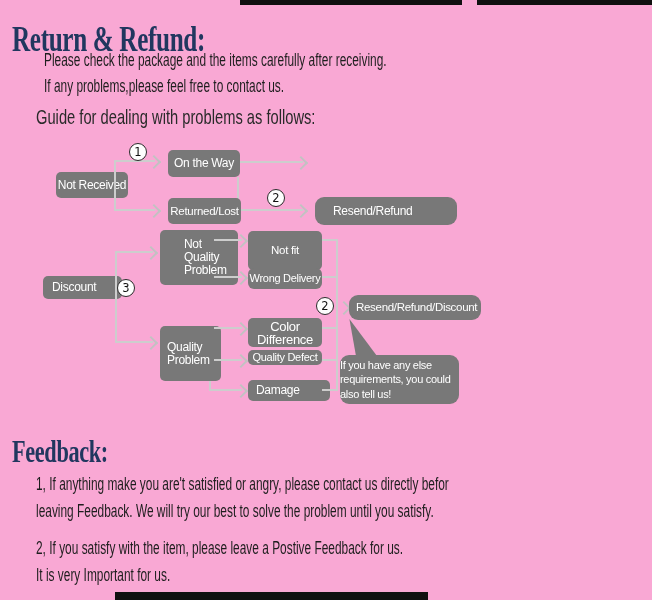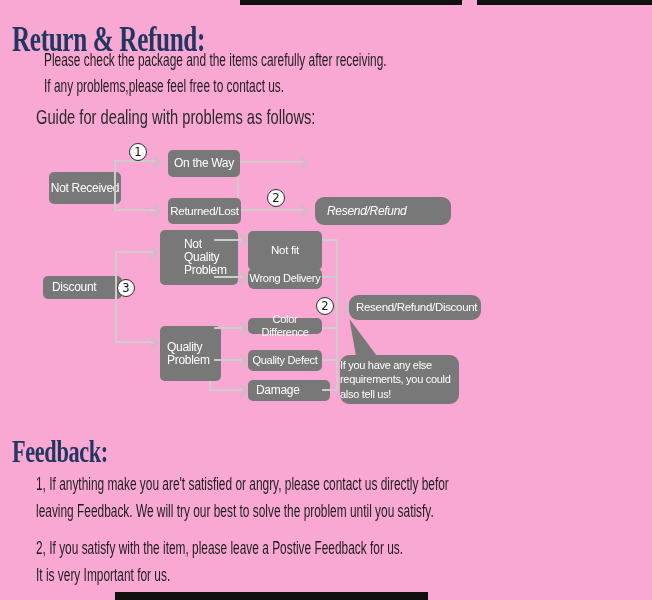--- a/index.html
+++ b/index.html
@@ -50,42 +50,42 @@
 
   <div class="bar" style="left:240px; top:0; width:222px; height:5px;"></div>
   <div class="bar" style="left:477px; top:0; width:175px; height:5px;"></div>
   <div class="bar" style="left:115px; top:592px; width:313px; height:8px;"></div>
 
   <div class="serif-title" style="left:12px; top:20px; font-size:35px;">Return &amp; Refund:</div>
   <div class="body-line" style="left:44px; top:50px;">Please check the package and the items carefully after receiving.</div>
   <div class="body-line" style="left:44px; top:76px;">If any problems,please feel free to contact us.</div>
   <div class="guide-line" style="left:36px; top:105px;">Guide for dealing with problems as follows:</div>
 
-  <div class="fbox" style="left:49px; top:172px; width:72px; height:32px; font-size:12px;text-align:center;">Not Received</div>
+  <div class="fbox" style="left:56px; top:172px; width:72px; height:26px; font-size:12px;text-align:center;">Not Received</div>
 
   <div class="vline" style="left:114px; top:160px; height:51px;"></div>
   <div class="hline" style="left:114px; top:160px; width:41px;"></div>
   <div class="hline" style="left:114px; top:209px; width:41px;"></div>
   <div class="chev" style="left:149px; top:157px;"></div>
   <div class="chev" style="left:149px; top:206px;"></div>
 
   <div class="cnum" style="left:129px; top:143px;">1</div>
 
   <div class="fbox" style="left:168px; top:150px; width:72px; height:27px;">On the Way</div>
 
   <div class="hline" style="left:240px; top:161px; width:63px;"></div>
   <div class="chev" style="left:296px; top:158px;"></div>
 
   <div class="vline" style="left:237px; top:177px; height:33px;"></div>
 
   <div class="fbox" style="left:168px; top:198px; width:73px; height:26px; font-size:11.5px;">Returned/Lost</div>
   <div class="hline" style="left:241px; top:209px; width:62px;"></div>
   <div class="cnum" style="left:267px; top:189px;">2</div>
   <div class="chev" style="left:296px; top:206px;"></div>
-  <div class="fbox la" style="left:315px; top:197px; width:124px; height:28px; border-radius:9px; padding-left:12px;font-style:italic;">Resend/Refund</div>
+  <div class="fbox la" style="left:315px; top:197px; width:124px; height:28px; border-radius:9px; padding-left:18px;">Resend/Refund</div>
 
   <div class="fbox la" style="left:43px; top:276px; width:70px; height:23px; padding-left:9px;">Discount</div>
   <div class="cnum" style="left:117px; top:279px;">3</div>
 
   <div class="vline" style="left:115px; top:251px; height:92px;"></div>
   <div class="hline" style="left:115px; top:251px; width:38px;"></div>
   <div class="chev" style="left:146px; top:248px;"></div>
   <div class="hline" style="left:115px; top:341px; width:38px;"></div>
   <div class="chev" style="left:146px; top:338px;"></div>
 
@@ -99,25 +99,25 @@
 
   <div class="hline" style="left:214px; top:276px; width:28px;"></div>
   <div class="chev" style="left:236px; top:273px;"></div>
   <div class="fbox" style="left:248px; top:268px; width:74px; height:21px; font-size:11px;border-radius:6px;">Wrong Delivery</div>
 
   <div class="fbox la pre" style="left:160px; top:326px; width:54px; height:55px; padding-left:7px;">Quality
 Problem</div>
 
   <div class="hline" style="left:214px; top:327px; width:28px;"></div>
   <div class="chev" style="left:236px; top:324px;"></div>
-  <div class="fbox" style="left:248px; top:318px; width:74px; height:16px; font-size:11px;">Color Difference</div>
+  <div class="fbox" style="left:248px; top:318px; width:74px; height:29px; font-size:13px;">Color Difference</div>
 
   <div class="hline" style="left:214px; top:359px; width:28px;"></div>
   <div class="chev" style="left:236px; top:356px;"></div>
-  <div class="fbox" style="left:248px; top:350px; width:74px; height:21px; font-size:11px;">Quality Defect</div>
+  <div class="fbox" style="left:248px; top:350px; width:74px; height:15px; font-size:11px;">Quality Defect</div>
 
   <div class="vline" style="left:209px; top:381px; height:10px;"></div>
   <div class="hline" style="left:209px; top:389px; width:33px;"></div>
   <div class="chev" style="left:236px; top:386px;"></div>
   <div class="fbox la" style="left:248px; top:380px; width:74px; height:21px; padding-left:8px;">Damage</div>
 
   <div class="hline" style="left:322px; top:239px; width:16px;"></div>
   <div class="hline" style="left:322px; top:276px; width:16px;"></div>
   <div class="hline" style="left:322px; top:327px; width:16px;"></div>
   <div class="hline" style="left:322px; top:359px; width:16px;"></div>

